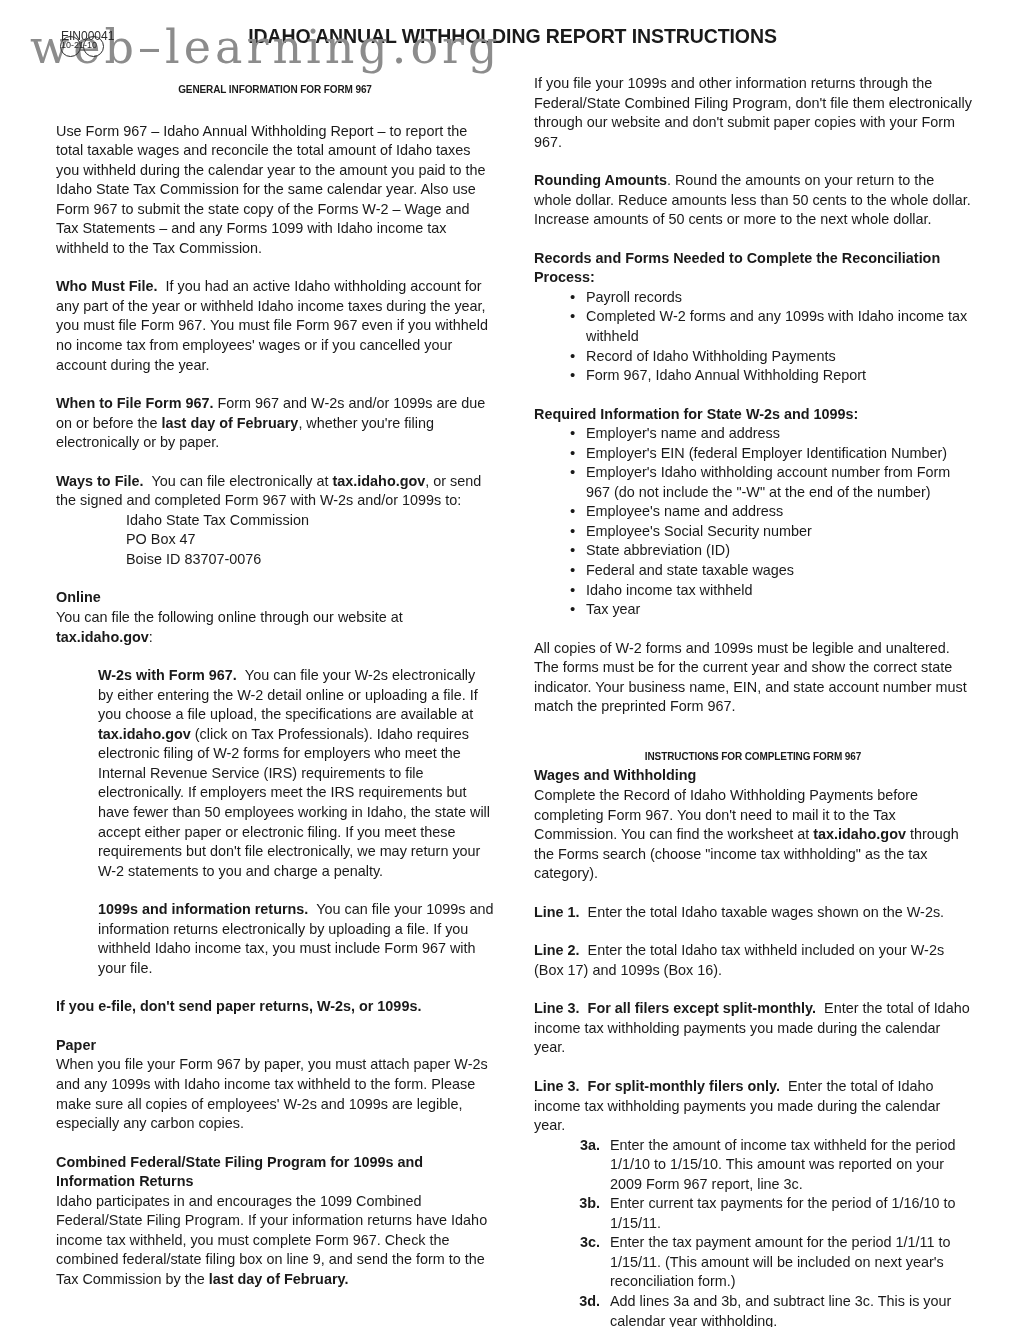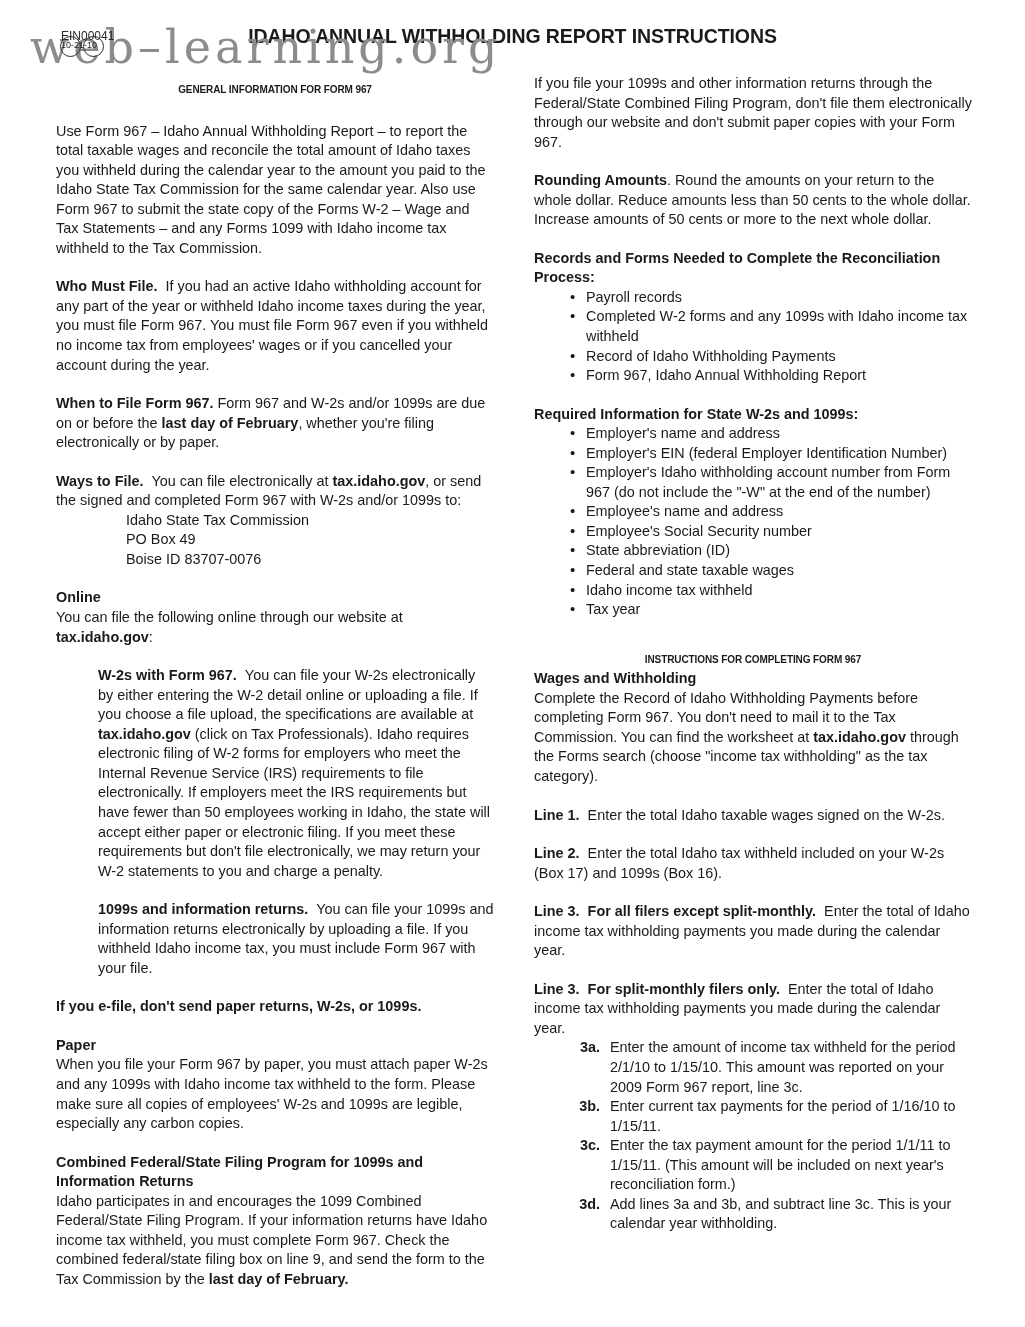--- a/index.html
+++ b/index.html
@@ -201,21 +201,21 @@
       <p>Use Form 967 – Idaho Annual Withholding Report – to report the total taxable wages and reconcile the total amount of Idaho taxes you withheld during the calendar year to the amount you paid to the Idaho State Tax Commission for the same calendar year.  Also use Form 967 to submit the state copy of the Forms W-2 – Wage and Tax Statements – and any Forms 1099 with Idaho income tax withheld to the Tax Commission.</p>
 
       <p><b>Who Must File.</b>&nbsp;&nbsp;<span>If you had an active Idaho withholding account for any part of the year or withheld Idaho income taxes during the year, you must file Form 967.  You must file Form 967 even if you withheld no income tax from employees' wages or if you cancelled your account during the year.</span></p>
 
       <p><b>When to File Form 967.</b>&nbsp;<span>Form 967 and W-2s and/or 1099s are due on or before the </span><b>last day of February</b><span>, whether you're filing electronically or by paper.</span></p>
 
       <p class="nogap"><b>Ways to File.</b>&nbsp;&nbsp;<span>You can file electronically at </span><b>tax.idaho.gov</b><span>, or send the signed and completed Form 967 with W-2s and/or 1099s to:</span></p>
 
       <div class="addr">
         <div>Idaho State Tax Commission</div>
-        <div>PO Box 49</div>
+        <div>PO Box 47</div>
         <div>Boise ID 83707-0076</div>
       </div>
 
       <div class="spacer-sm"></div>
 
       <p class="nogap"><b>Online</b></p>
       <p><span>You can file the following online through our website at </span><b>tax.idaho.gov</b><span>:</span></p>
 
       <p class="block-indent"><b>W-2s with Form 967.</b>&nbsp;&nbsp;<span>You can file your W-2s electronically by either entering the W-2 detail online or uploading a file.  If you choose a file upload, the specifications are available at </span><b>tax.idaho.gov</b><span> (click on Tax Professionals).  Idaho requires electronic filing of W-2 forms for employers who meet the Internal Revenue Service (IRS) requirements to file electronically.  If employers meet the IRS requirements but have fewer than 50 employees working in Idaho, the state will accept either paper or electronic filing.  If you meet these requirements but don't file electronically, we may return your W-2 statements to you and charge a penalty.</span></p>
 
@@ -251,38 +251,39 @@
         <li>Employer's EIN (federal Employer Identification Number)</li>
         <li>Employer's Idaho withholding account number from Form 967 (do not include the "-W" at the end of the number)</li>
         <li>Employee's name and address</li>
         <li>Employee's Social Security number</li>
         <li>State abbreviation (ID)</li>
         <li>Federal and state taxable wages</li>
         <li>Idaho income tax withheld</li>
         <li>Tax year</li>
       </ul>
 
+      <p>All copies of W-2 forms and 1099s must be legible and unaltered.  The forms must be for the current year and show the correct state indicator.  Your business name, EIN, and state account number must match the preprinted Form 967.</p>
 
       <h2 class="section-head mt">INSTRUCTIONS FOR COMPLETING FORM 967</h2>
 
       <p class="nogap"><b>Wages and Withholding</b></p>
       <p><span>Complete the Record of Idaho Withholding Payments before completing Form 967.  You don't need to mail it to the Tax Commission.  You can find the worksheet at </span><b>tax.idaho.gov</b><span> through the Forms search (choose "income tax withholding" as the tax category).</span></p>
 
-      <p><b>Line 1.</b>&nbsp;&nbsp;<span>Enter the total Idaho taxable wages signed on the W-2s.</span></p>
+      <p><b>Line 1.</b>&nbsp;&nbsp;<span>Enter the total Idaho taxable wages shown on the W-2s.</span></p>
 
       <p><b>Line 2.</b>&nbsp;&nbsp;<span>Enter the total Idaho tax withheld included on your W-2s (Box 17) and 1099s (Box 16).</span></p>
 
       <p><b>Line 3.</b>&nbsp;&nbsp;<b>For all filers except split-monthly.</b>&nbsp;&nbsp;<span>Enter the total of Idaho income tax withholding payments you made during the calendar year.</span></p>
 
       <p class="nogap"><b>Line 3.</b>&nbsp;&nbsp;<b>For split-monthly filers only.</b>&nbsp;&nbsp;<span>Enter the total of Idaho income tax withholding payments you made during the calendar year.</span></p>
 
       <ul class="subitems">
         <li>
             <span class="lbl">3a.</span>
-            <span class="txt">Enter the amount of income tax withheld for the period 2/1/10 to 1/15/10.  This amount was reported on your 2009 Form 967 report, line 3c.</span>
+            <span class="txt">Enter the amount of income tax withheld for the period 1/1/10 to 1/15/10.  This amount was reported on your 2009 Form 967 report, line 3c.</span>
           </li>
         <li>
             <span class="lbl">3b.</span>
             <span class="txt">Enter current tax payments for the period of 1/16/10 to 1/15/11.</span>
           </li>
         <li>
             <span class="lbl">3c.</span>
             <span class="txt">Enter the tax payment amount for the period 1/1/11 to 1/15/11.  (This amount will be included on next year's reconciliation form.)</span>
           </li>
         <li>

